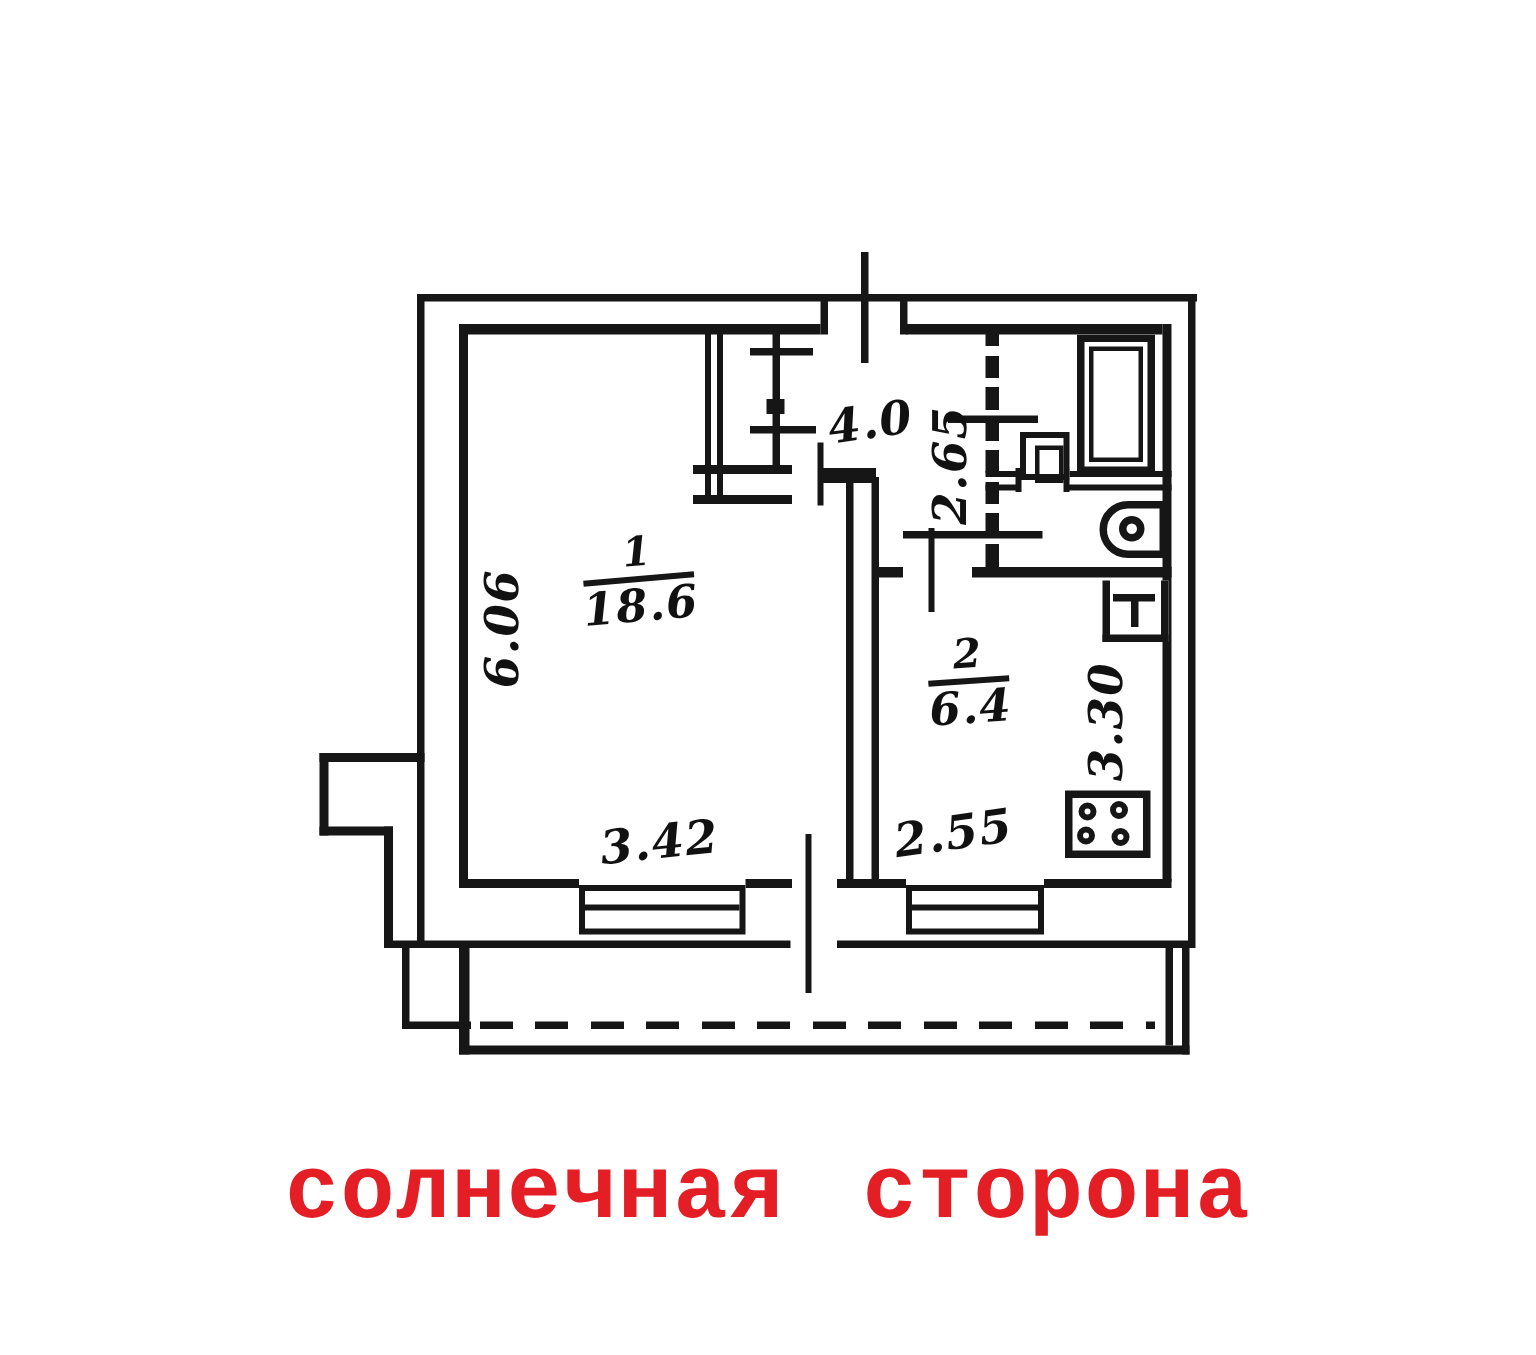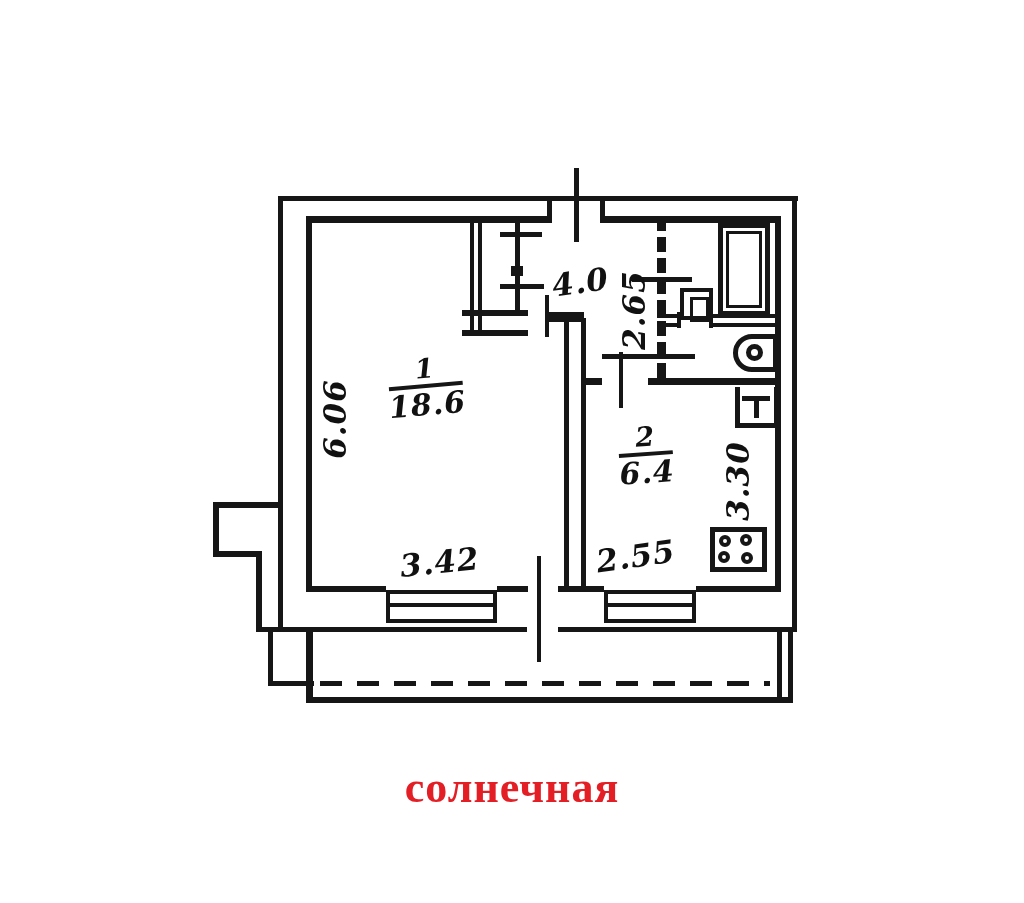--- a/index.html
+++ b/index.html
@@ -18,22 +18,22 @@
   .dim{position:absolute;color:#111;font-style:italic;font-weight:bold;
        font-size:31px;white-space:nowrap;letter-spacing:1px;}
   .vert{width:110px;height:40px;display:flex;align-items:center;justify-content:center;
         transform:rotate(-90deg);}
   .fraction{position:absolute;display:flex;flex-direction:column;align-items:center;
             color:#111;font-style:italic;font-weight:bold;}
   .fraction .num{font-size:27px;line-height:26px;}
   .fraction .bar{height:4px;background:#161616;margin:2px 0;}
   .fraction .area{font-size:30px;line-height:30px;letter-spacing:1px;}
   .caption{position:absolute;left:0;top:762px;width:1024px;display:flex;
-           justify-content:center;gap:52px;font-family:Liberation Serif, serif;
-           font-weight:bold;font-size:44px;letter-spacing:1px;}
+           justify-content:center;gap:52px;font-family:Liberation Mono, monospace;
+           font-weight:bold;font-size:60px;letter-spacing:1px;}
   .circle{position:absolute;border:4px solid #161616;border-radius:50%;background:#fff;box-sizing:border-box;}
 </style>
 </head>
 <body>
 
 <div class="canvas">
 
   <div class="w" style="left:278px;top:196px;width:520px;height:5px"></div>
   <div class="w" style="left:278px;top:196px;width:5px;height:436px"></div>
   <div class="w" style="left:792px;top:196px;width:5px;height:436px"></div>
@@ -146,15 +146,16 @@
     <span>6.06</span>
   </div>
   <div class="dim vert" style="left:683px;top:461px">
     <span>3.30</span>
   </div>
   <div class="dim" style="left:400px;top:544px;transform:rotate(-6deg)">3.42</div>
   <div class="dim" style="left:596px;top:538px;transform:rotate(-8deg)">2.55</div>
 
   <div class="caption" style="color: rgb(227, 30, 37);">
     <span>солнечная</span>
+    <span>сторона</span>
   </div>
 
 </div>
 
 </body></html>

